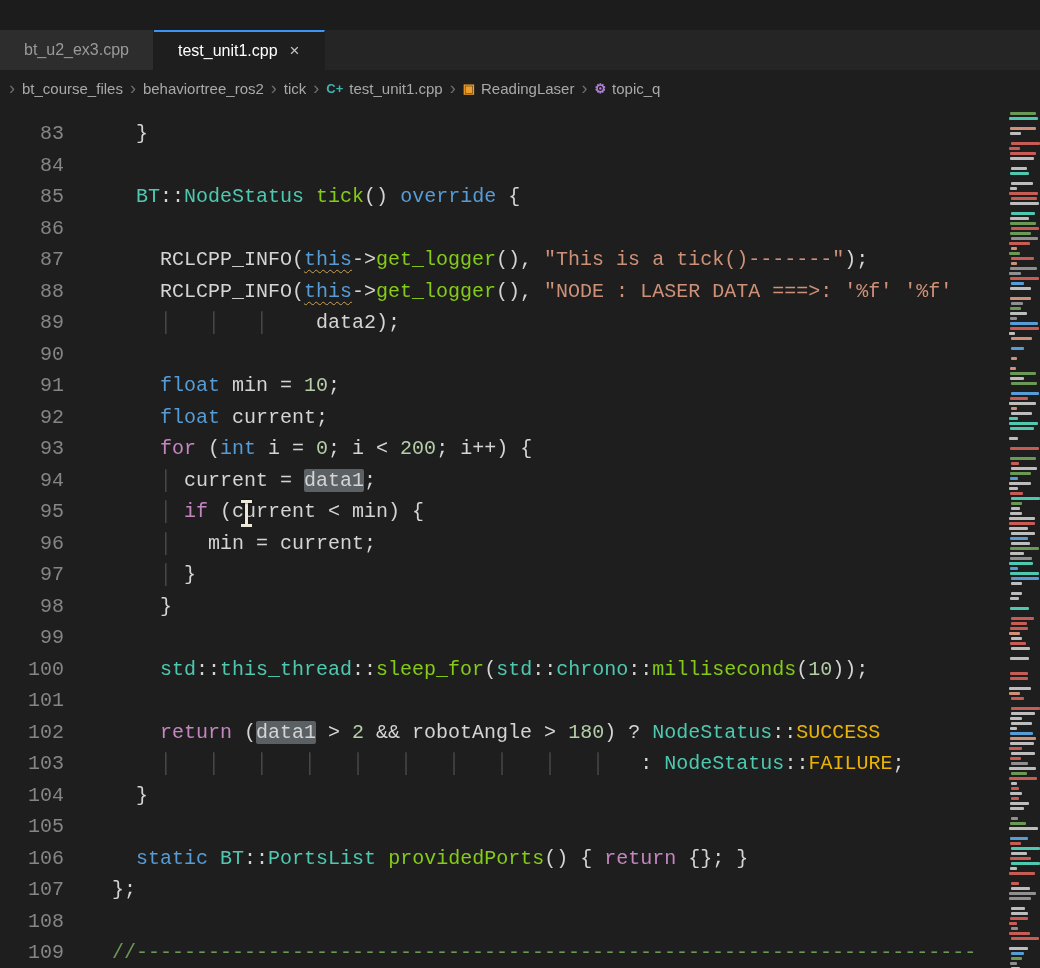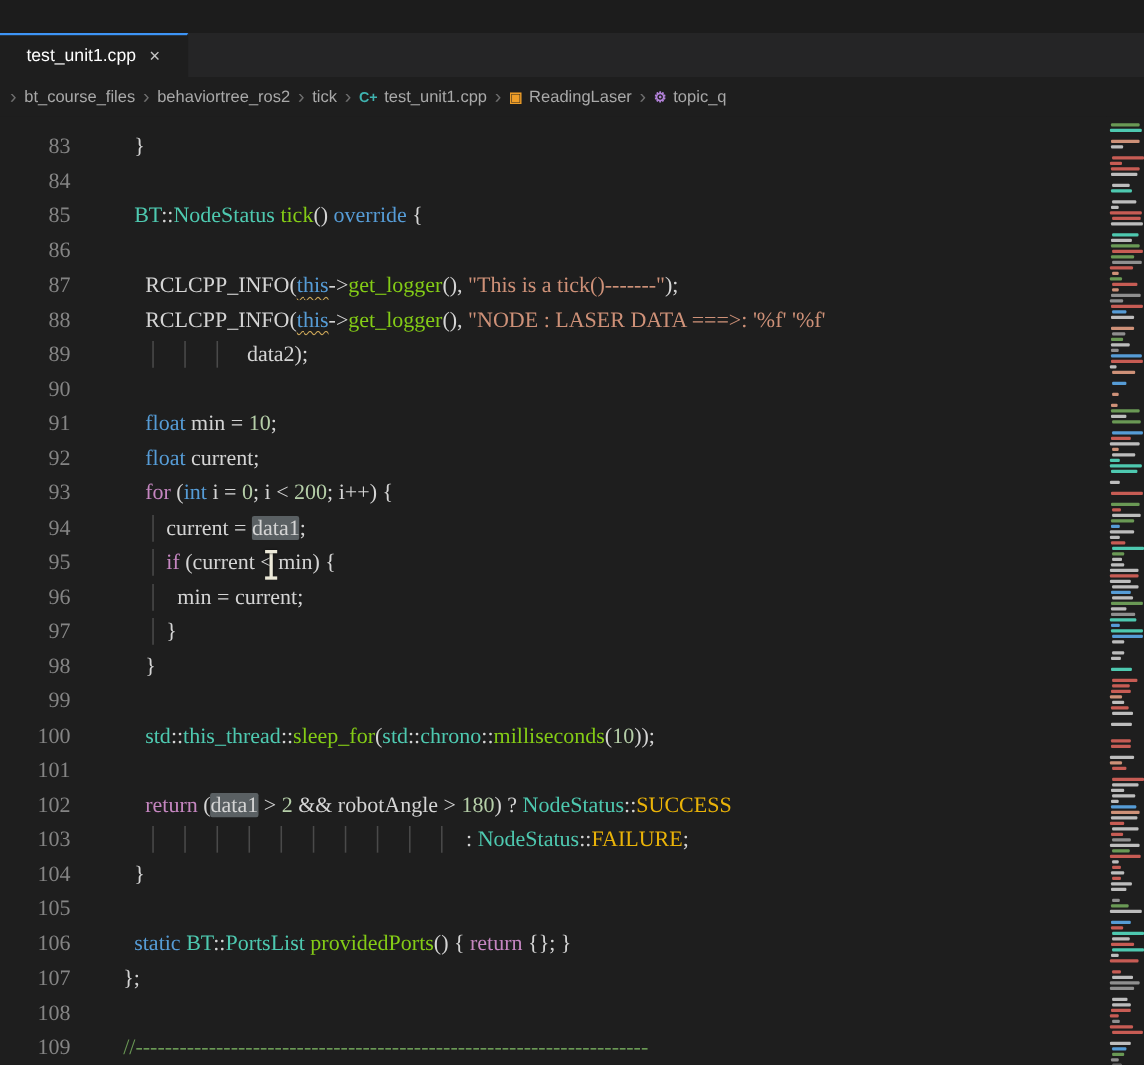--- a/index.html
+++ b/index.html
@@ -14,21 +14,21 @@
   .tab.active{background:#1e1e1e;color:#ffffff;border-top:2px solid #3d94f6}
   .tab-close{font-size:17px;color:#c5c5c5;margin-left:2px;cursor:pointer}
 
   .breadcrumbs{height:36px;background:#1e1e1e;display:flex;align-items:center;
                font-size:15px;color:#a9a9a9;padding:0 2px;white-space:nowrap;overflow:hidden}
   .bc-sep{color:#6f6f6f;font-size:18px;margin:0 7px;line-height:1}
   .bc-item{display:inline-flex;align-items:center;gap:6px;cursor:pointer}
   .bc-icon{font-size:13px;font-weight:bold}
 
   .editor{position:relative;height:862px;overflow:hidden}
-  .code{font-family:Liberation Serif, serif;font-size:20px;line-height:31.5px;
+  .code{font-family:Liberation Mono, monospace;font-size:20px;line-height:31.5px;
         white-space:pre;padding-top:12px}
   .line{display:flex;height:31.5px}
   .gutter{flex:0 0 64px;text-align:right;color:#858585;cursor:pointer}
   .text{margin-left:48px}
 
   .c-p{color:#d4d4d4}
   .c-t{color:#4ec9b0}
   .c-k{color:#c586c0}
   .c-b{color:#569cd6}
   .c-f{color:#84cc16}
@@ -51,20 +51,23 @@
                 background:#ece9d8;box-shadow:0 24px 0 #ece9d8,0 0 2px rgba(0,0,0,.8)}
 </style>
 </head>
 <body>
 
 <div>
 
   <div class="titlebar"></div>
 
   <div class="tabbar">
+    <div class="tab">
+      <span class="tab-label">bt_u2_ex3.cpp</span>
+    </div>
     <div class="tab active">
       <span class="tab-label">test_unit1.cpp</span>
       <span class="tab-close">×</span>
     </div>
   </div>
 
   <div class="breadcrumbs">
       <span class="bc-sep">›</span>
       <span class="bc-item">
         <span>bt_course_files</span>

